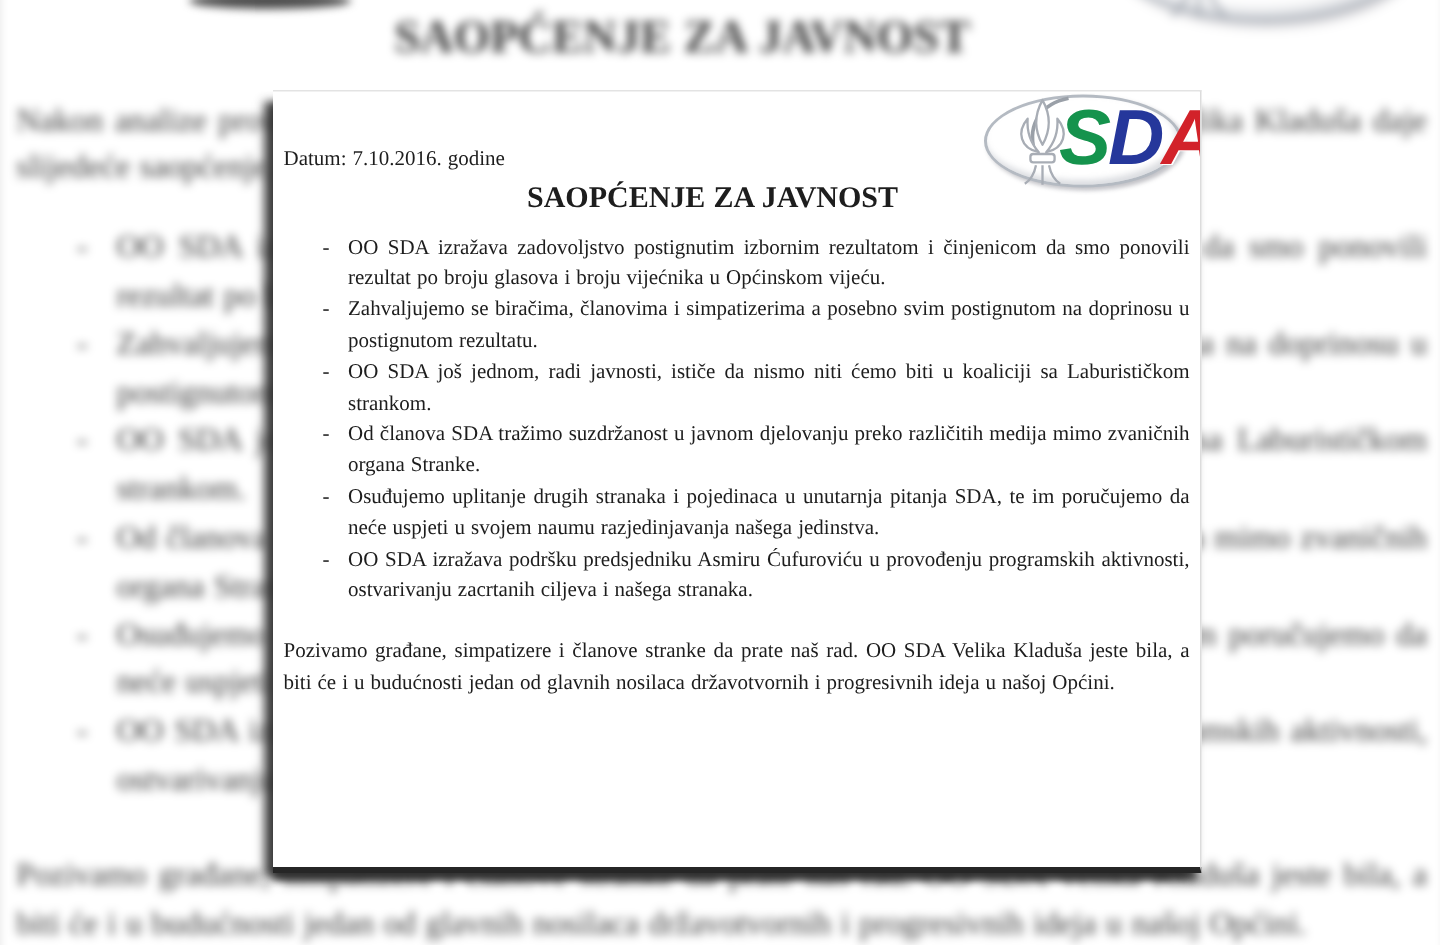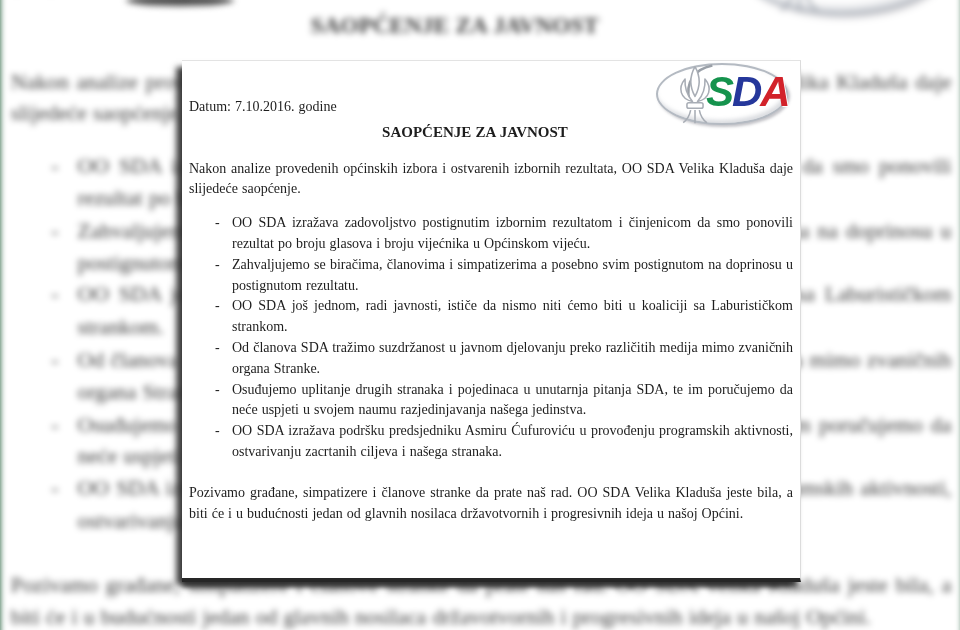--- a/index.html
+++ b/index.html
@@ -1,18 +1,18 @@
 <!DOCTYPE html>
 <html><head>
 <meta charset="utf-8">
 <style>
   html,body { margin:0; padding:0; background:#ffffff; }
   .canvas {
     position:relative; width:960px; height:630px;
-    overflow:hidden; background:#14532d;
+    overflow:hidden; background:#e5e5e5;
     font-family:"Liberation Serif", serif;
   }
 
   
   .bg-layer {
     position:absolute; left:0; top:-85px;
     width:620px; height:820px;
     background:#ffffff;
     transform:scale(1.552);
     transform-origin:0 0;
@@ -51,21 +51,21 @@
     word-spacing:0.5px;
     color:#1d1d1d;
     overflow:hidden;
   }
 
   .date-line { margin:0; }
   .doc-title {
     margin:4px 0 0 0; width:604px;
     transform:translateX(-16px);
     text-align:center;
-    font-weight:bold; font-size:15px;
+    font-weight:bold; font-size:20px;
   }
   .intro-par { margin:16px 0 0 0; text-align:justify; }
   .bullet-list { margin:13px 0 0 0; padding:0 0 0 26px; list-style:none; }
   .bullet-list li { display:flex; }
   .bullet-marker { flex:0 0 17px; }
   .bullet-text { flex:1; text-align:justify; }
   .closing-par { margin:20px 0 0 0; text-align:justify; }
   .signature { margin:11px 28px 0 0; text-align:right; }
 
   
@@ -76,21 +76,21 @@
     background:#ffffff;
     border:2px solid #b4bac2;
     border-radius:50%;
     box-shadow:2px 2px 3px rgba(120,120,130,0.45), inset -2px -3px 4px rgba(150,155,165,0.35);
   }
   .logo-fleur { position:absolute; left:14px; top:0px; width:50px; height:62px; }
   .logo-text {
     position:absolute; left:50px; top:7px;
     font-family:"Liberation Sans", sans-serif;
     font-style:italic; font-weight:bold;
-    font-size:42px; line-height:44px; letter-spacing:-2px;
+    font-size:52px; line-height:44px; letter-spacing:-2px;
     white-space:nowrap;
     text-shadow:1px 1px 0 #ffffff;
   }
 </style>
 </head>
 <body>
 
 <div class="canvas">
 
   <div class="bg-layer">
@@ -168,21 +168,20 @@
           <rect x="17" y="64" width="26" height="9" rx="3"></rect>
           <path d="M23 76 C21 86 17 92 11 96" fill="none"></path>
           <path d="M30 76 L30 97" fill="none"></path>
           <path d="M37 76 C39 86 43 92 49 96" fill="none"></path>
         </svg>
         <div class="logo-text">
           <span style="color: rgb(21, 147, 77);">S</span><span style="color: rgb(37, 55, 155);">D</span><span style="color: rgb(210, 34, 42);">A</span>
         </div>
       </div>
 
-      <p class="intro-par">Nakon analize provedenih općinskih izbora i ostvarenih izbornih rezultata, OO SDA Velika Kladuša daje slijedeće saopćenje.</p>
 
       <ul class="bullet-list">
         <li>
           <span class="bullet-marker">-</span>
           <span class="bullet-text">OO SDA izražava zadovoljstvo postignutim izbornim rezultatom i činjenicom da smo ponovili rezultat po broju glasova i broju vijećnika u Općinskom vijeću.</span>
         </li>
         <li>
           <span class="bullet-marker">-</span>
           <span class="bullet-text">Zahvaljujemo se biračima, članovima i simpatizerima a posebno svim postignutom na doprinosu u postignutom rezultatu.</span>
         </li>

